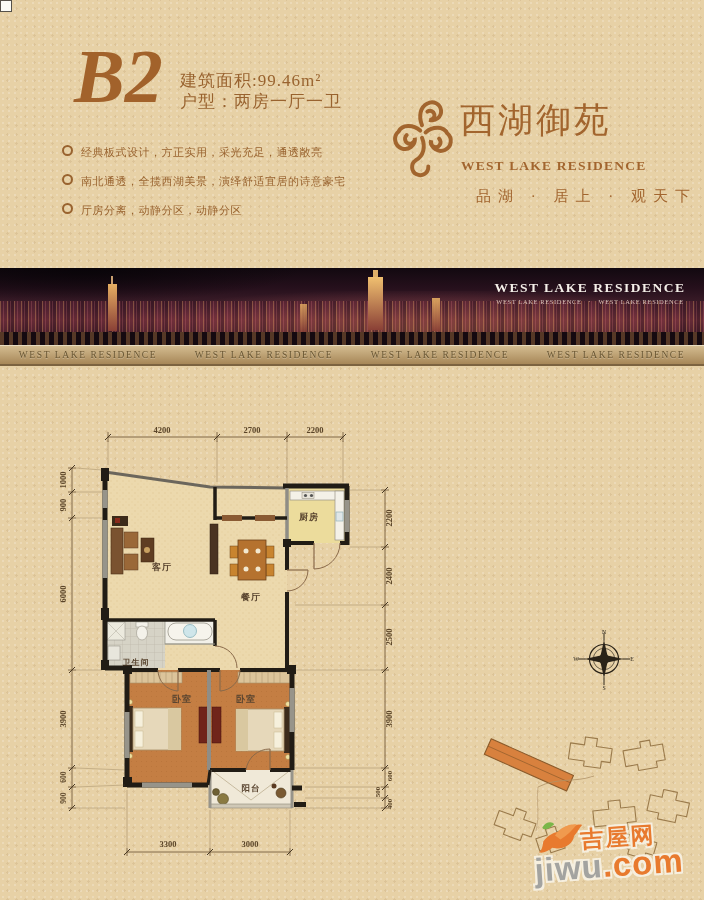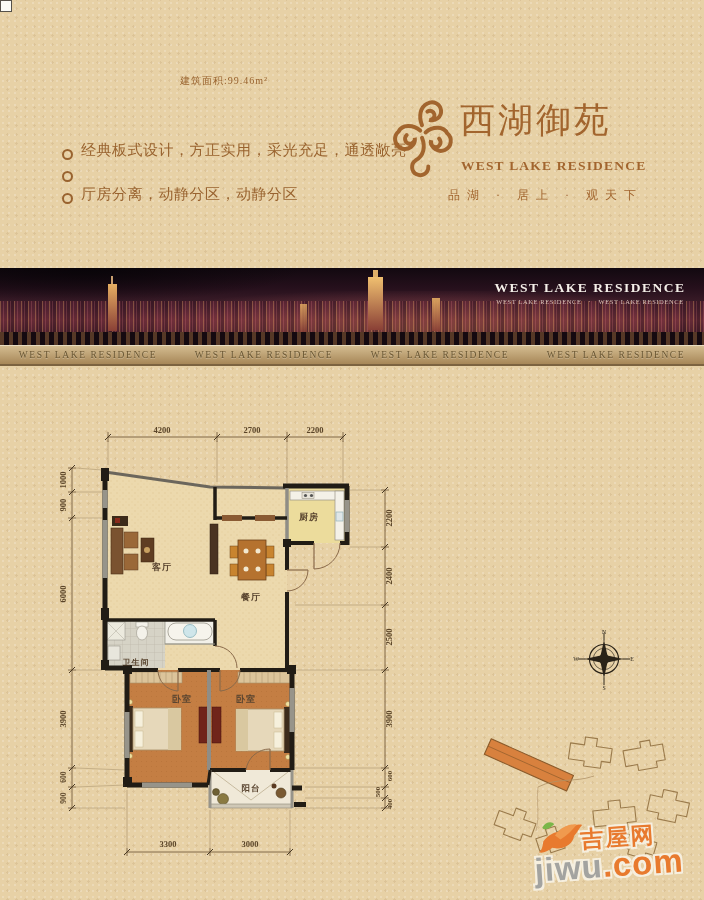--- a/index.html
+++ b/index.html
@@ -9,29 +9,29 @@
     background-image:
       radial-gradient(rgba(255,255,255,.20) 1px, transparent 1.3px),
       radial-gradient(rgba(156,116,62,.14) 1px, transparent 1.3px);
     background-size:6px 6px, 9px 9px;
     background-position:0 0, 3px 4px;}
   .abs{position:absolute;}
   
   #corner-square{left:0;top:0;width:10px;height:10px;background:#fbfbf6;border:1px solid #55514a;}
   
   #unit-code{left:74px;top:38px;font-size:76px;font-style:italic;font-weight:bold;color:#a2622b;line-height:1;}
-  #unit-meta{left:180px;top:70px;color:#99632f;font-size:10px;line-height:21px;letter-spacing:1px;}
+  #unit-meta{left:180px;top:70px;color:#99632f;font-size:17px;line-height:21px;letter-spacing:1px;}
   #features{left:62px;top:138px;list-style:none;margin:0;padding:0;}
-  #features li{display:flex;align-items:flex-end;height:22px;color:#99632f;font-size:15px;letter-spacing:.5px;}
+  #features li{display:flex;align-items:flex-start;height:22px;color:#99632f;font-size:11px;letter-spacing:.5px;margin-top:7px;}
   #features .ring{width:7px;height:7px;border:2px solid #99632f;border-radius:50%;margin-right:8px;flex:0 0 auto;}
   
   #brand-mark{left:386px;top:90px;}
   #brand-cn{left:460px;top:102px;width:200px;font-size:35px;color:#a2652e;letter-spacing:3px;font-weight:400;line-height:1.1;white-space:nowrap;}
   #brand-en{left:461px;top:158px;width:195px;font-size:13.5px;color:#a2652e;letter-spacing:1.2px;font-weight:700;white-space:nowrap;}
-  #brand-tagline{left:448px;top:187px;width:205px;font-size:12px;color:#a2652e;letter-spacing:7px;white-space:nowrap;}
+  #brand-tagline{left:476px;top:187px;width:205px;font-size:15px;color:#a2652e;letter-spacing:7px;white-space:nowrap;}
   
   #banner{left:0;top:268px;width:704px;height:77px;overflow:hidden;
     background:linear-gradient(#120910 0%, #26101c 26%, #41202c 52%, #5e2c34 68%, #402028 84%, #1c0d14 100%);}
   #banner .hills{left:0;top:0;width:300px;height:34px;background:radial-gradient(ellipse at 28% 0%, rgba(8,4,8,.95), rgba(8,4,8,0) 72%);}
   #banner .cityband{left:0;bottom:12px;width:704px;height:32px;opacity:.85;
     background:
      repeating-linear-gradient(90deg, rgba(255,196,110,.34) 0 1px, rgba(0,0,0,0) 1px 3px, rgba(255,140,150,.22) 3px 4px, rgba(0,0,0,0) 4px 7px),
      repeating-linear-gradient(90deg, rgba(120,40,60,.35) 0 9px, rgba(60,20,34,.5) 9px 14px);}
   #banner .glow{left:120px;bottom:6px;width:560px;height:48px;background:radial-gradient(ellipse at 55% 80%, rgba(255,170,90,.30), rgba(255,120,120,.12) 55%, rgba(0,0,0,0) 75%);}
   #banner .water{left:0;bottom:0;width:704px;height:13px;background:#150a10 repeating-linear-gradient(90deg, rgba(255,176,96,.28) 0 4px, rgba(0,0,0,0) 4px 9px);}
@@ -61,30 +61,33 @@
   #watermark .en .tld{color:#e87a2e;}
   svg text{font-family:"Liberation Serif",serif;}
 </style>
 </head>
 <body>
 
 <div id="page">
 
   <div id="corner-square" class="abs"></div>
 
+  <div id="unit-code" class="abs">B2</div>
   <div id="unit-meta" class="abs">
     <div>建筑面积:99.46m²</div>
+    <div>户型：两房一厅一卫</div>
   </div>
   <ul id="features" class="abs">
     <li>
         <span class="ring"></span>
         <span>经典板式设计，方正实用，采光充足，通透敞亮</span>
       </li>
     <li>
         <span class="ring"></span>
+        <span>南北通透，全揽西湖美景，演绎舒适宜居的诗意豪宅</span>
       </li>
     <li>
         <span class="ring"></span>
         <span>厅房分离，动静分区，动静分区</span>
       </li>
   </ul>
 
   <div id="brand-mark" class="abs">
     <svg width="72" height="92" viewBox="0 0 80 100">
       <g stroke="#a2652e" stroke-width="4.4" fill="none" stroke-linecap="round">

